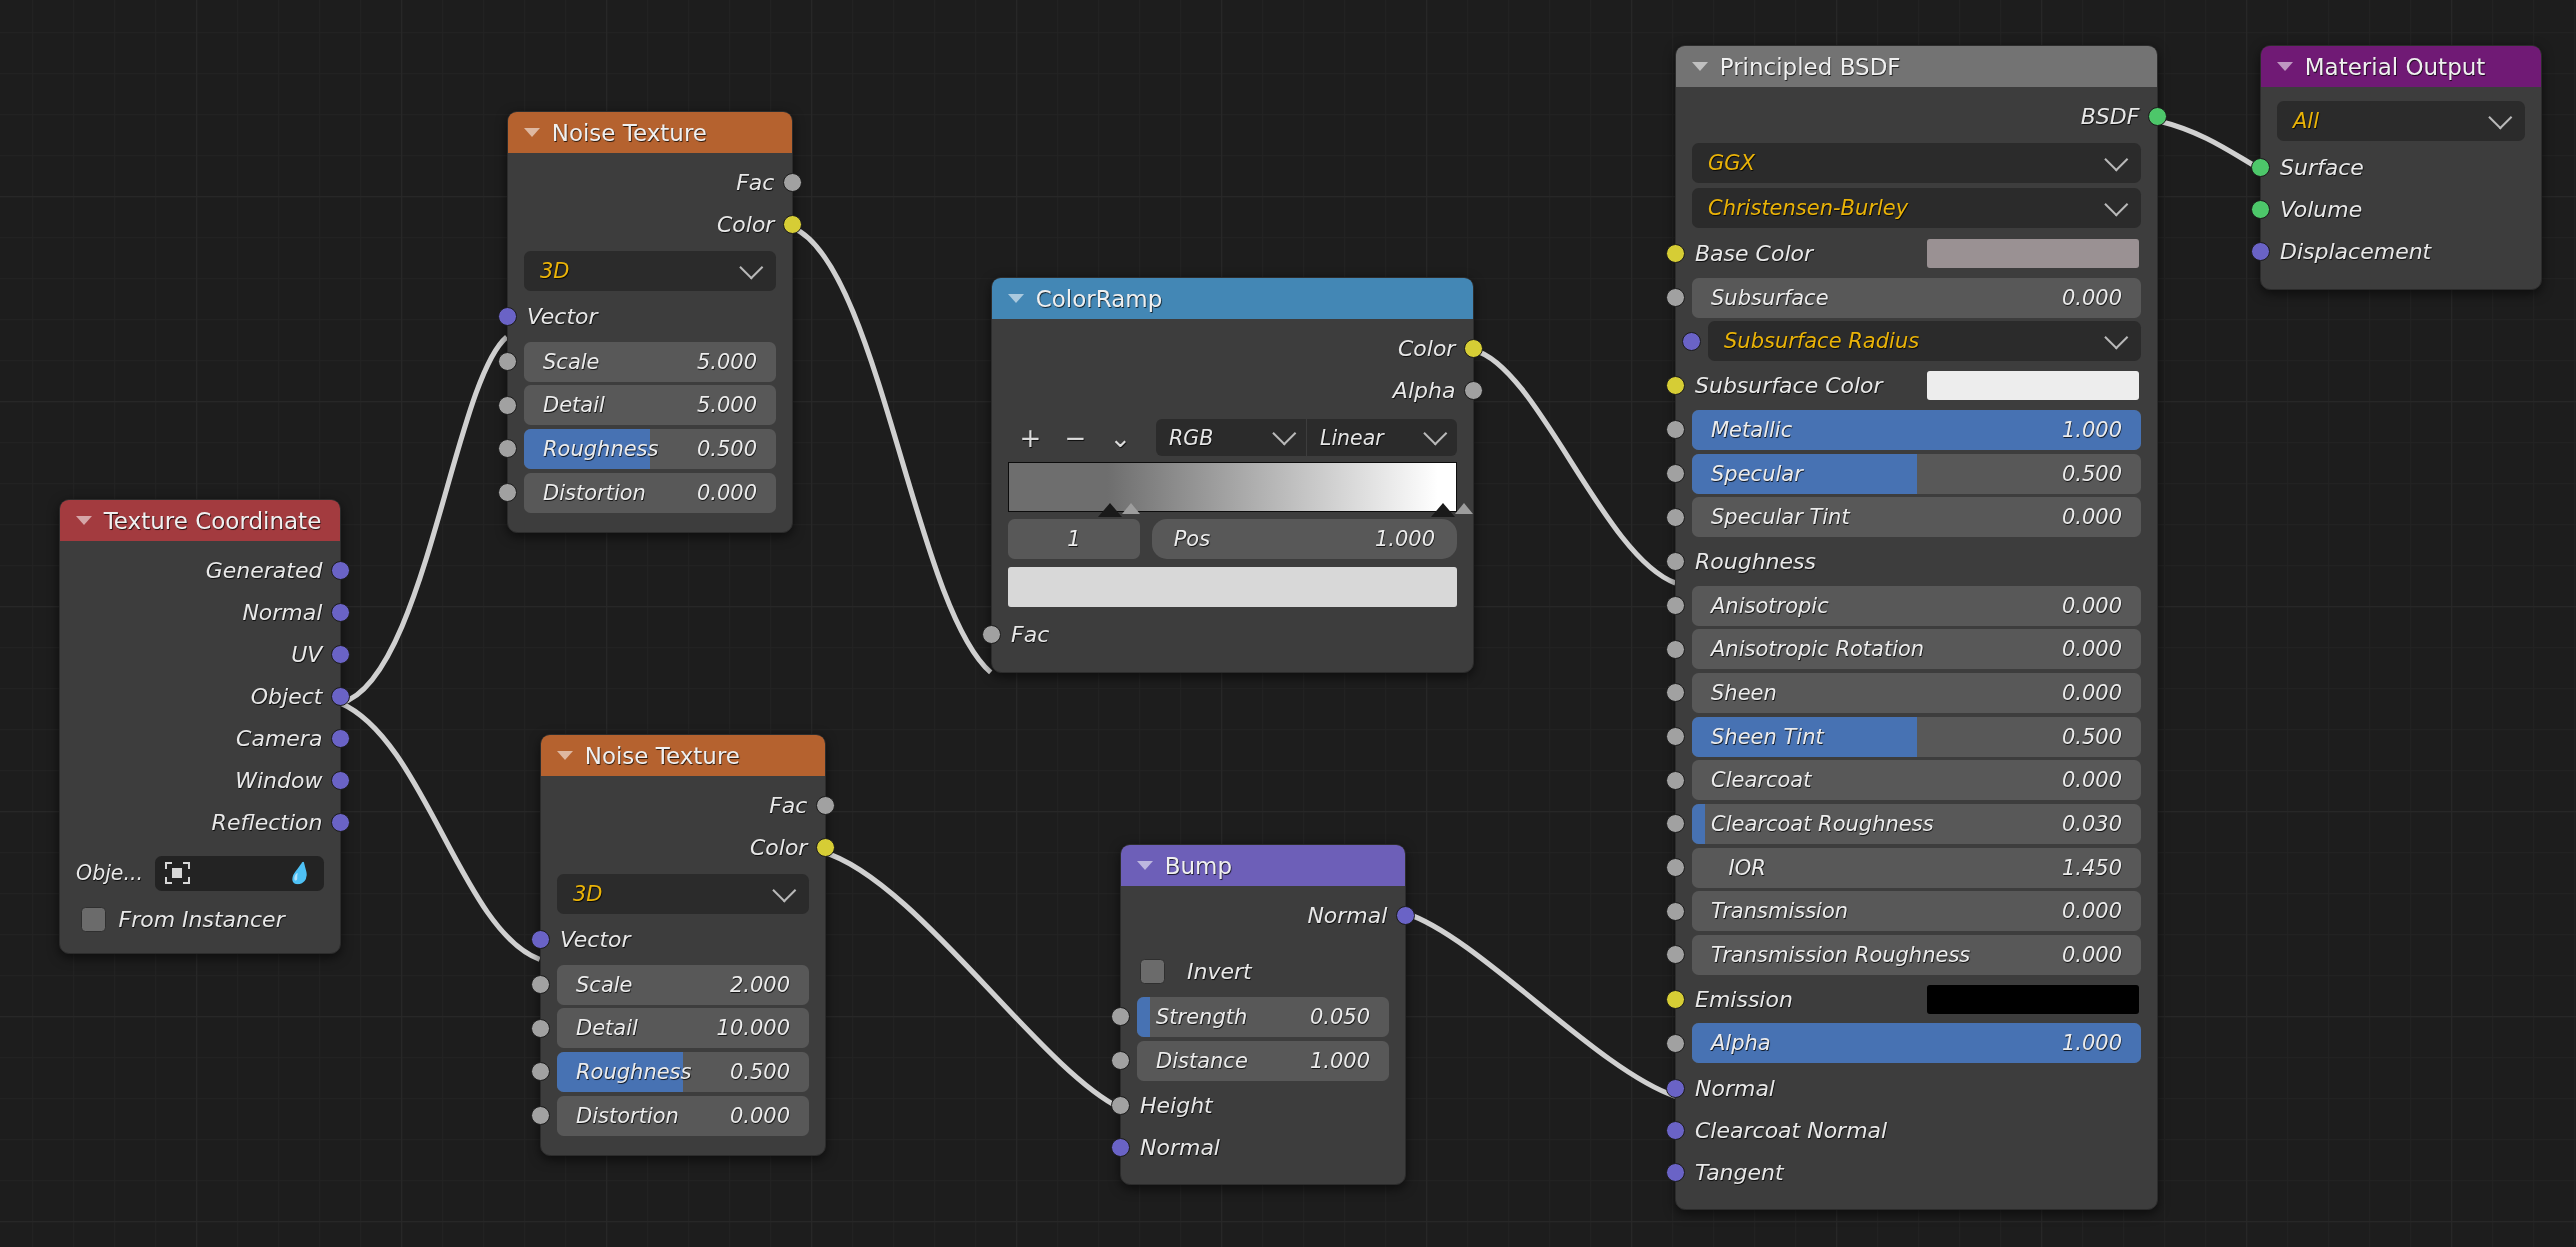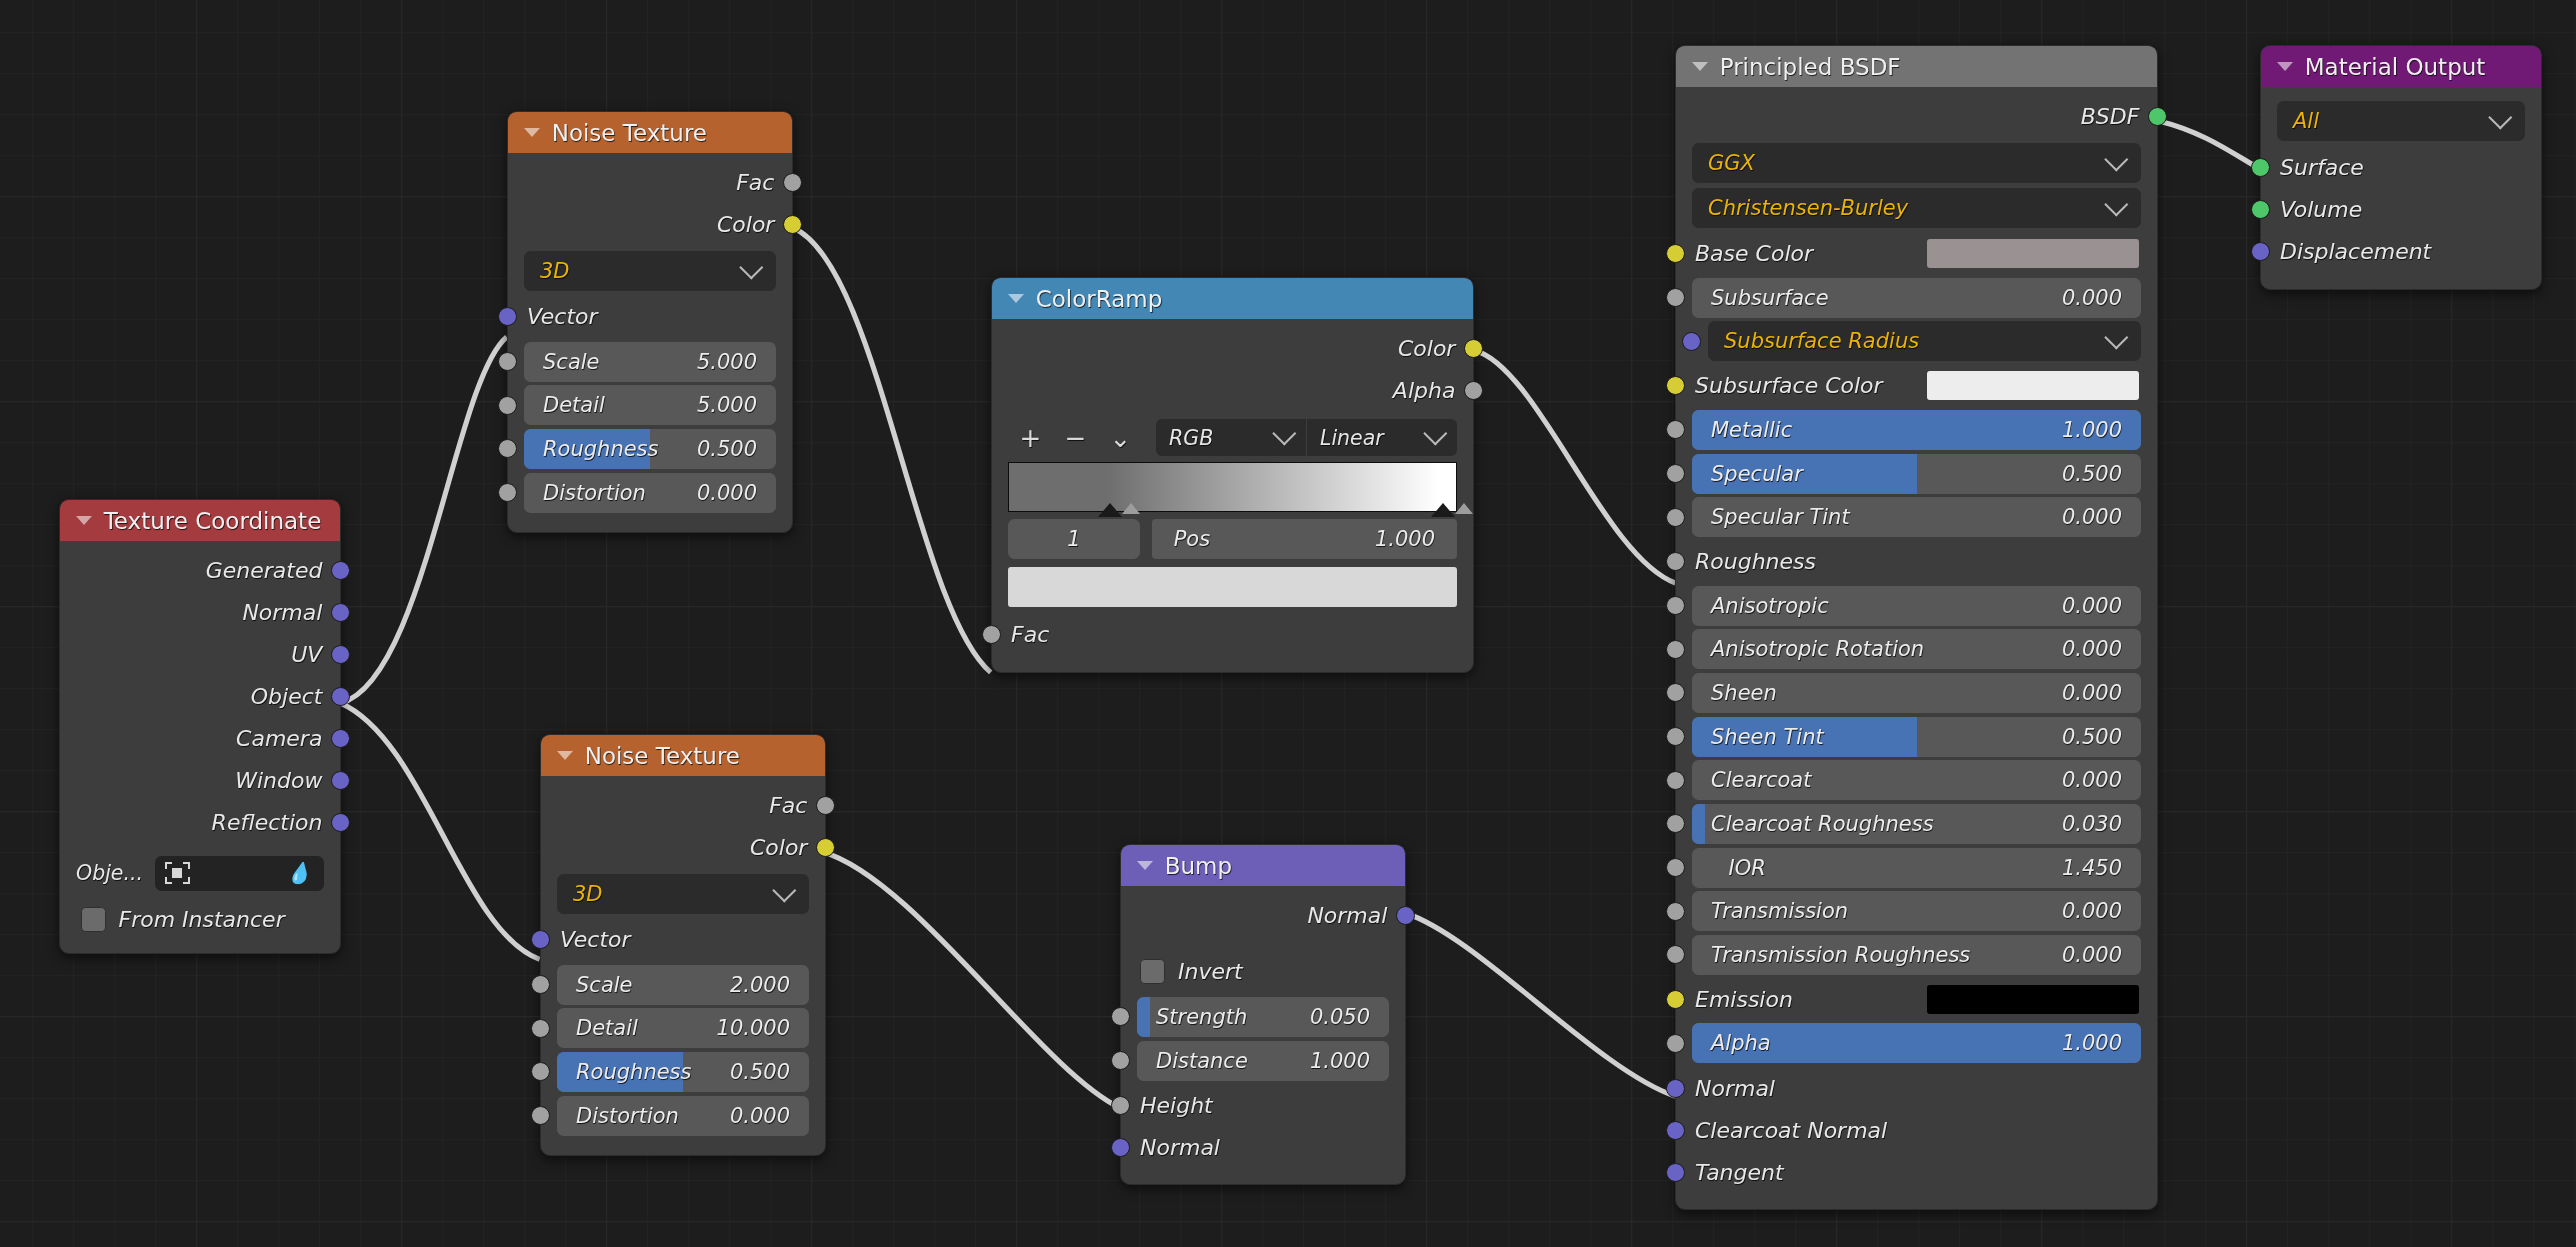--- a/index.html
+++ b/index.html
@@ -78,21 +78,21 @@
   .ramp{position:relative;margin:5.9px 16px;height:50px;border:1.5px solid #0c0c0c;box-sizing:border-box;}
   .stop{position:absolute;width:25px;top:26px;}
   .stop .pt{width:0;height:0;margin:0 auto;border-left:12.4px solid transparent;border-right:12.4px solid transparent;border-bottom:14.6px solid #1a1a1a;}
   .stop .pti{width:0;height:0;margin:-13px auto 0;border-left:9.5px solid transparent;border-right:9.5px solid transparent;border-bottom:11px solid #9d9d9d;}
   .stop .bd{width:25px;height:23.4px;background:#1a1a1a;box-sizing:border-box;}
   .stop .bdi{width:20.5px;height:19px;margin:-21px auto 0;background:#6e6e6e;}
   .stop.sel .pti{border-bottom-color:#9d9d9d;}
   .stop.sel .bdi{background:#dcdcdc;}
   .cr-pos{display:flex;margin:7.3px 16px;gap:11.7px;height:40px;}
   .cr-pos .pi{width:132px;border-radius:6.6px;background:#585858;display:flex;align-items:center;justify-content:center;font-size:21px;color:#ececec;text-shadow:0.7px 0.7px 0.7px rgba(0,0,0,.8);}
-  .cr-pos .pp{flex:1;border-radius:4px;background:#585858;display:flex;align-items:center;justify-content:space-between;padding:0 22px;box-sizing:border-box;font-size:21px;color:#ececec;text-shadow:0.7px 0.7px 0.7px rgba(0,0,0,.8);}
+  .cr-pos .pp{flex:1;border-radius:15px;background:#585858;display:flex;align-items:center;justify-content:space-between;padding:0 22px;box-sizing:border-box;font-size:21px;color:#ececec;text-shadow:0.7px 0.7px 0.7px rgba(0,0,0,.8);}
   .cr-swatch{margin:7.3px 16px;height:40px;border-radius:2.9px;}
 
   .objfield{position:relative;margin-left:11.7px;height:35px;flex:1;border-radius:6.6px;background:#232323;display:flex;align-items:center;justify-content:space-between;padding:0 10.3px;box-sizing:border-box;}
   .obj-ico{width:25px;height:22px;position:relative;}
   .eyedrop{font-size:20.5px;color:#e6e6e6;}
 </style>
 </head>
 <body>
 
 <svg id="wires" viewBox="0 0 3518 1704" width="2576" height="1248">
@@ -347,21 +347,21 @@
 <div class="node" style="left:1120px;top:844px;width:286px;">
   <div class="node-header" style="background:#6d5fb8;">
     <span class="tri"></span>
     <span>Bump</span>
   </div>
   <div class="node-body">
     <div class="row row-out">
       <span class="lbl">Normal</span>
       <span class="sock out s-purple"></span>
     </div>
-    <div style="display:flex;align-items:center;gap:13px;margin:16px 16px 7.3px 19px;height:37px;text-align:center;">
+    <div style="display:flex;align-items:center;gap:22px;margin:16px 16px 7.3px 19px;height:37px;text-align:center;">
       <span class="chk"></span>
       <span class="lbl">Invert</span>
     </div>
     <div class="wrow">
       <span class="sock in s-gray" style="left:-26px;top:10.3px;"></span>
       <div class="widget">
         <span class="fill" style="width:5%;"></span>
         <span class="wl">Strength</span>
         <span class="wv">0.050</span>
       </div>

